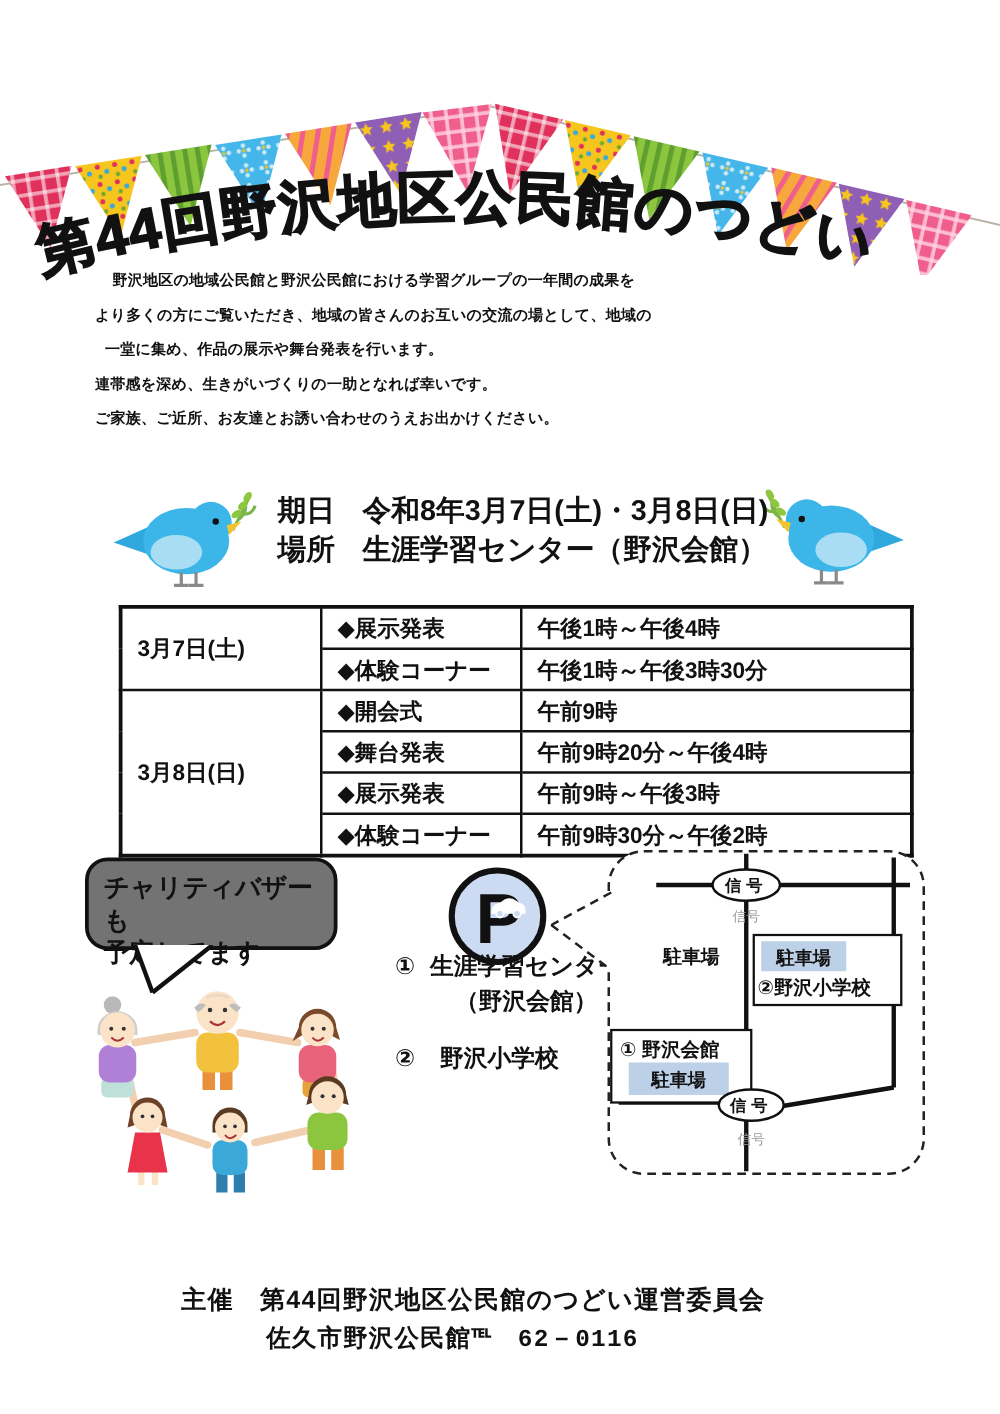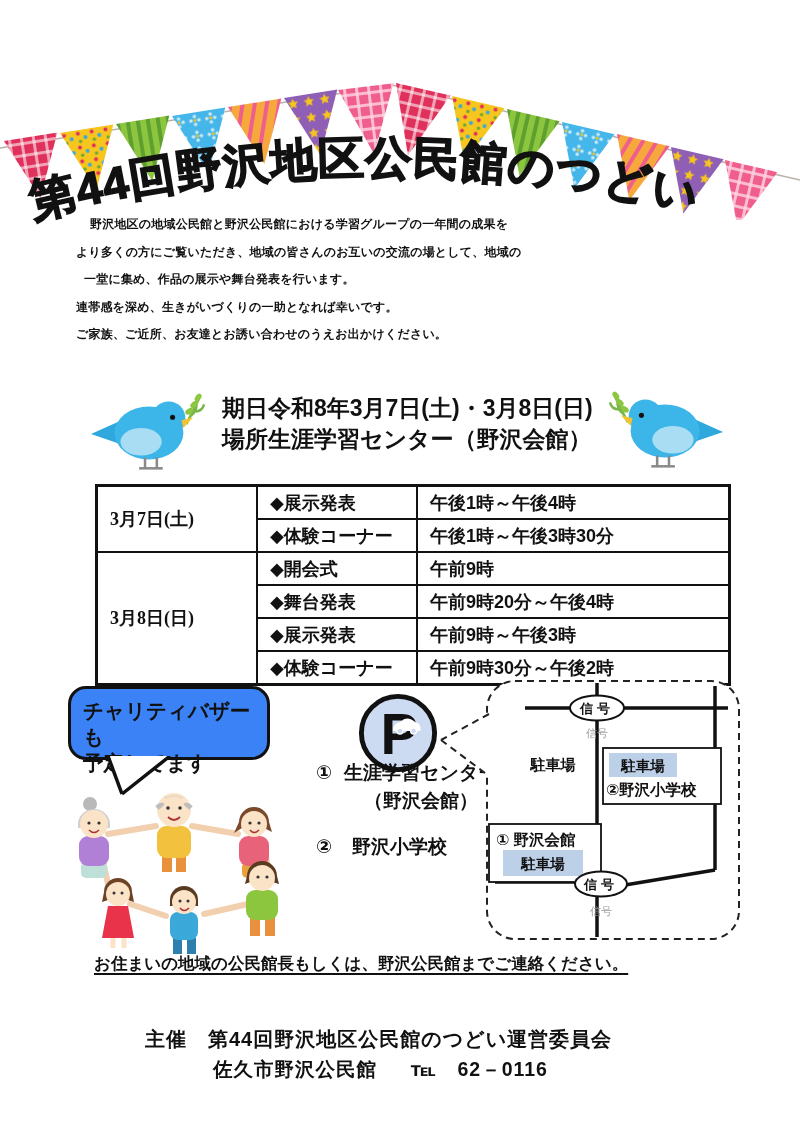--- a/index.html
+++ b/index.html
@@ -7,45 +7,45 @@
     position:relative;width:800px;height:1131px;margin:0 auto;background:#fff;
     font-family:"Liberation Sans","DejaVu Sans",sans-serif;color:#111;overflow:hidden;
   }
   .abs{position:absolute;}
   
   .intro{left:76px;top:211px;width:676px;font-size:12px;font-weight:bold;line-height:27.6px;letter-spacing:.2px;}
   .intro-line.ind1{padding-left:14px;}
   .intro-line.ind2{padding-left:8px;}
   
   .event{left:222px;top:393px;font-size:23px;font-weight:bold;line-height:31px;}
-  .event-row span.val{}
+  .event-row span.val{margin-left:22px;}
   
   table.sched{left:95px;top:484px;position:absolute;border-collapse:collapse;border:3px solid #111;}
   table.sched td{border:2.5px solid #111;font-size:18px;font-weight:bold;height:31px;padding:0 0 0 12px;vertical-align:middle;background:#fff;}
-  td.daycol{width:146px;padding-left:16px;font-family:Liberation Serif, serif;}
+  td.daycol{width:146px;padding-left:16px;}
   td.itemcol{width:146px;}
   td.timecol{width:298px;}
   
-  .bubble{left:68px;top:686px;width:172px;height:50px;border:3.5px solid #111;border-radius:18px;background:#3b82f6;
+  .bubble{left:68px;top:686px;width:172px;height:50px;border:3.5px solid #111;border-radius:18px;background:#737373;
     padding:9px 12px;font-size:20.5px;font-weight:bold;line-height:26px;z-index:3;}
   .bubble-tail{left:100px;top:756px;z-index:4;}
   
   .plist{left:316px;top:760px;font-size:19px;font-weight:bold;}
   .plist .row2{margin-left:48px;margin-top:2px;}
   .plist .row3{margin-top:20px;}
   .plist .num{margin-right:12px;}
   .plist .num2{margin-right:20px;}
   
   .note{left:78px;top:948px;width:700px;font-size:16.5px;font-weight:bold;line-height:30px;}
   .note .u{text-decoration:underline;text-underline-offset:4px;text-decoration-thickness:1.5px;}
   .note .ind{padding-left:16px;}
   
   .footer1{left:145px;top:1026px;font-size:20px;font-weight:bold;letter-spacing:1px;}
   .footer2{left:213px;top:1056px;font-size:19.5px;font-weight:bold;letter-spacing:1px;}
-  .footer2 .tel{margin-left:34px;}
+  .footer2 .tel{font-family:Liberation Mono, monospace;}
 </style>
 </head>
 <body>
 
 <div class="page">
 
   <svg class="abs" style="left:0;top:30px;" width="800" height="190" viewBox="0 0 800 190">
     <defs>
       <pattern id="plaidRed" width="12" height="12" patternUnits="userSpaceOnUse">
         <rect width="12" height="12" fill="#e0315c"></rect>
@@ -374,21 +374,20 @@
       <text x="112" y="59" font-size="11" fill="#9a9a9a" text-anchor="middle">信号</text>
     </g>
     <g>
       <ellipse cx="116" cy="206" rx="26" ry="12.5" fill="#fff" stroke="#111" stroke-width="2"></ellipse>
       <text x="116" y="211" font-size="13" font-weight="bold" fill="#111" text-anchor="middle" letter-spacing="4">信号</text>
       <text x="116" y="237" font-size="11" fill="#9a9a9a" text-anchor="middle">信号</text>
     </g>
   </svg>
 
   <div class="abs note">
-    <div class="ind"><span class="u">お住まいの地域の公民館長もしくは、野沢公民館までご連絡ください。</span></div>
   </div>
 
   <div class="abs footer1">主催　第44回野沢地区公民館のつどい運営委員会</div>
   <div class="abs footer2">
     <span>佐久市野沢公民館</span><span class="tel">℡　62－0116</span>
   </div>
 
 </div>
 
 </body></html>

